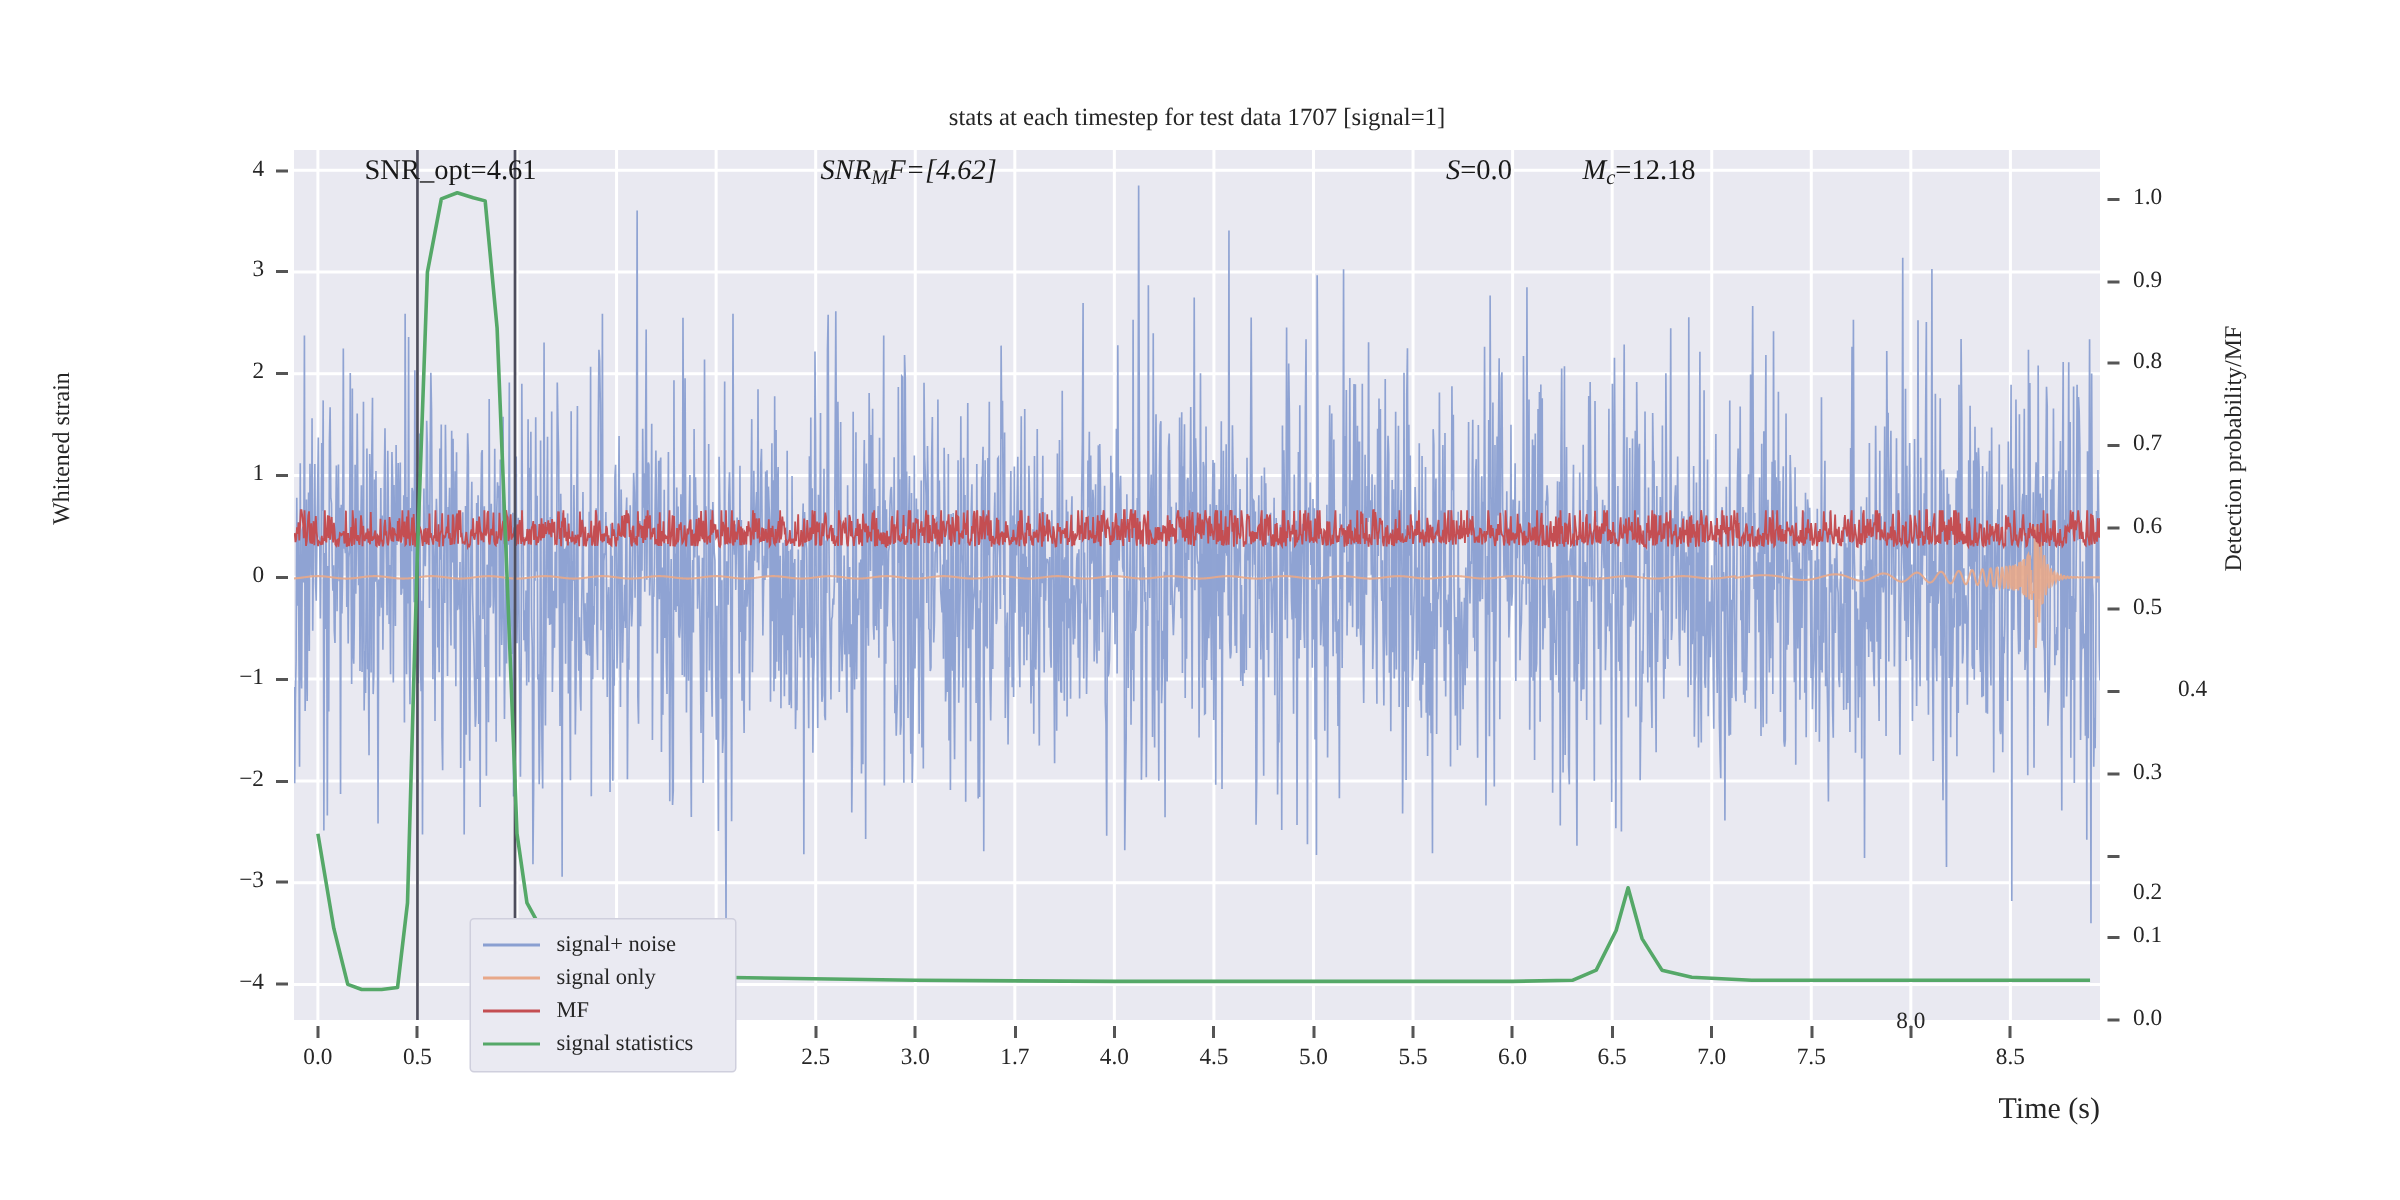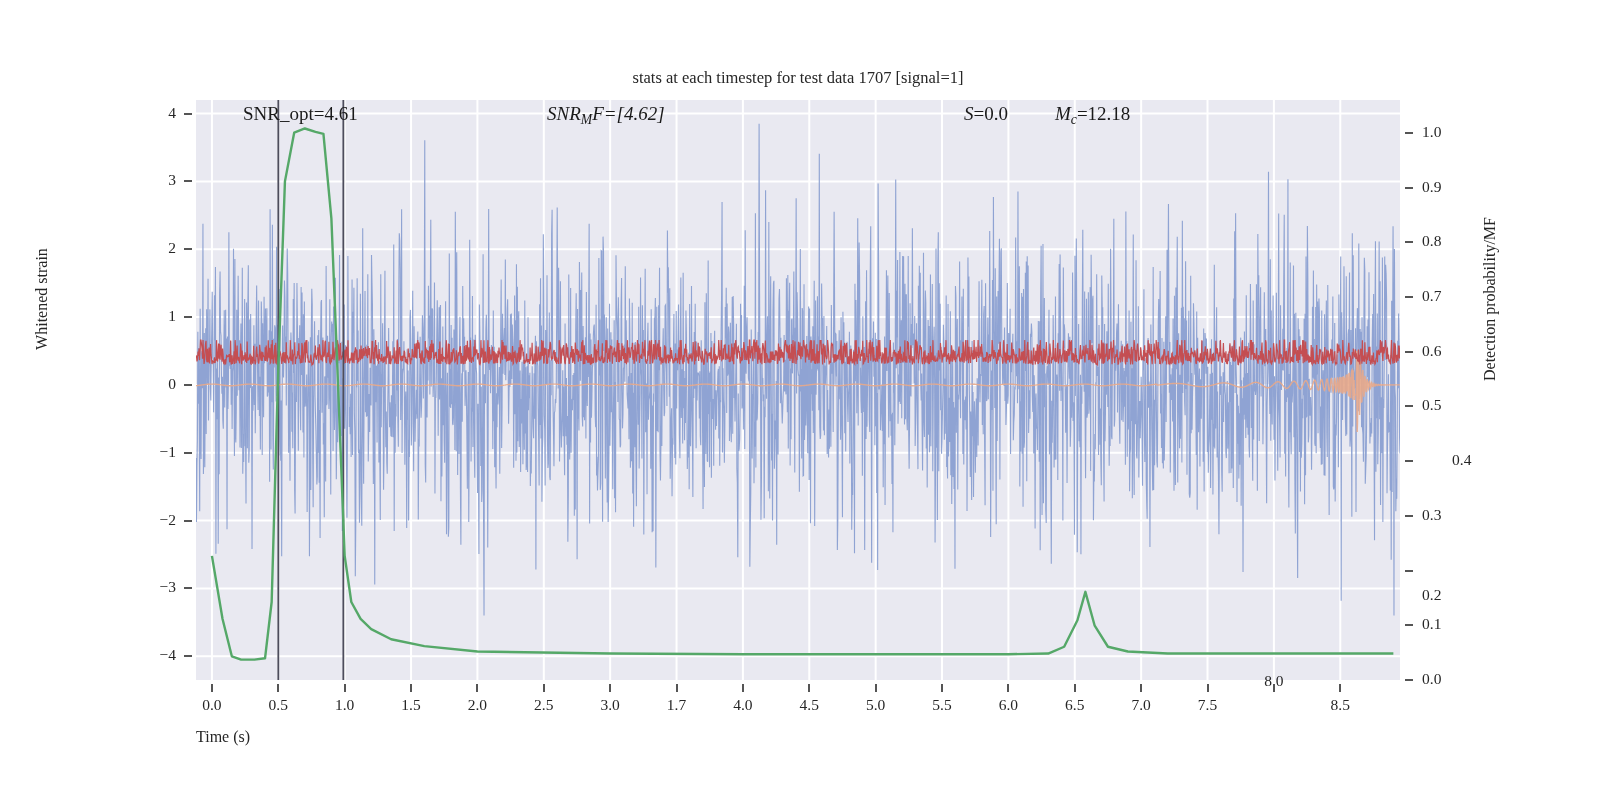--- a/index.html
+++ b/index.html
@@ -67,22 +67,22 @@
     transform: rotate(-90deg);
     transform-origin: center center;
     text-align: center;
     font-size: 16px;
     color: #262626;
     white-space: nowrap;
   }
   #xlabel {
     position: absolute;
     left: 196px; top: 728px; width: 1204px;
-    text-align: left;
-    font-size: 16px;
+    text-align: right;
+    font-size: 20px;
     color: #262626;
   }
   
   .annot {
     position: absolute;
     font-size: 19px;
     color: #1a1a1a;
     white-space: nowrap;
     top: 103px;
   }
@@ -243,14 +243,32 @@
 
   <div id="ylabel-left">Whitened strain</div>
   <div id="ylabel-right">Detection probability/MF</div>
   <div id="xlabel">Time (s)</div>
 
   <div class="annot" id="annot-snr-opt" style="left:224px;margin-left:19px;">SNR_opt=4.61</div>
   <div class="annot" id="annot-snr-mf" style="left:547px;"><span class="it">SNR</span><sub>M</sub><span class="it">F=[4.62]</span></div>
   <div class="annot" id="annot-s" style="left:964px;"><span class="it">S</span><span>=0.0</span></div>
   <div class="annot" id="annot-mc" style="left:1055px;"><span class="it">M</span><sub>c</sub><span>=12.18</span></div>
 
+  <div id="legend">
+    <div class="legend-row">
+      <span class="legend-swatch" style="border-top-color: rgb(138, 159, 209);"></span>
+      <span class="legend-text">signal+ noise</span>
+    </div>
+    <div class="legend-row">
+      <span class="legend-swatch" style="border-top-color: rgb(232, 168, 137);"></span>
+      <span class="legend-text">signal only</span>
+    </div>
+    <div class="legend-row">
+      <span class="legend-swatch" style="border-top-color: rgb(196, 78, 82);"></span>
+      <span class="legend-text">MF</span>
+    </div>
+    <div class="legend-row">
+      <span class="legend-swatch" style="border-top-color: rgb(85, 168, 104);"></span>
+      <span class="legend-text">signal statistics</span>
+    </div>
+  </div>
 
 </div>
 
 </body></html>

